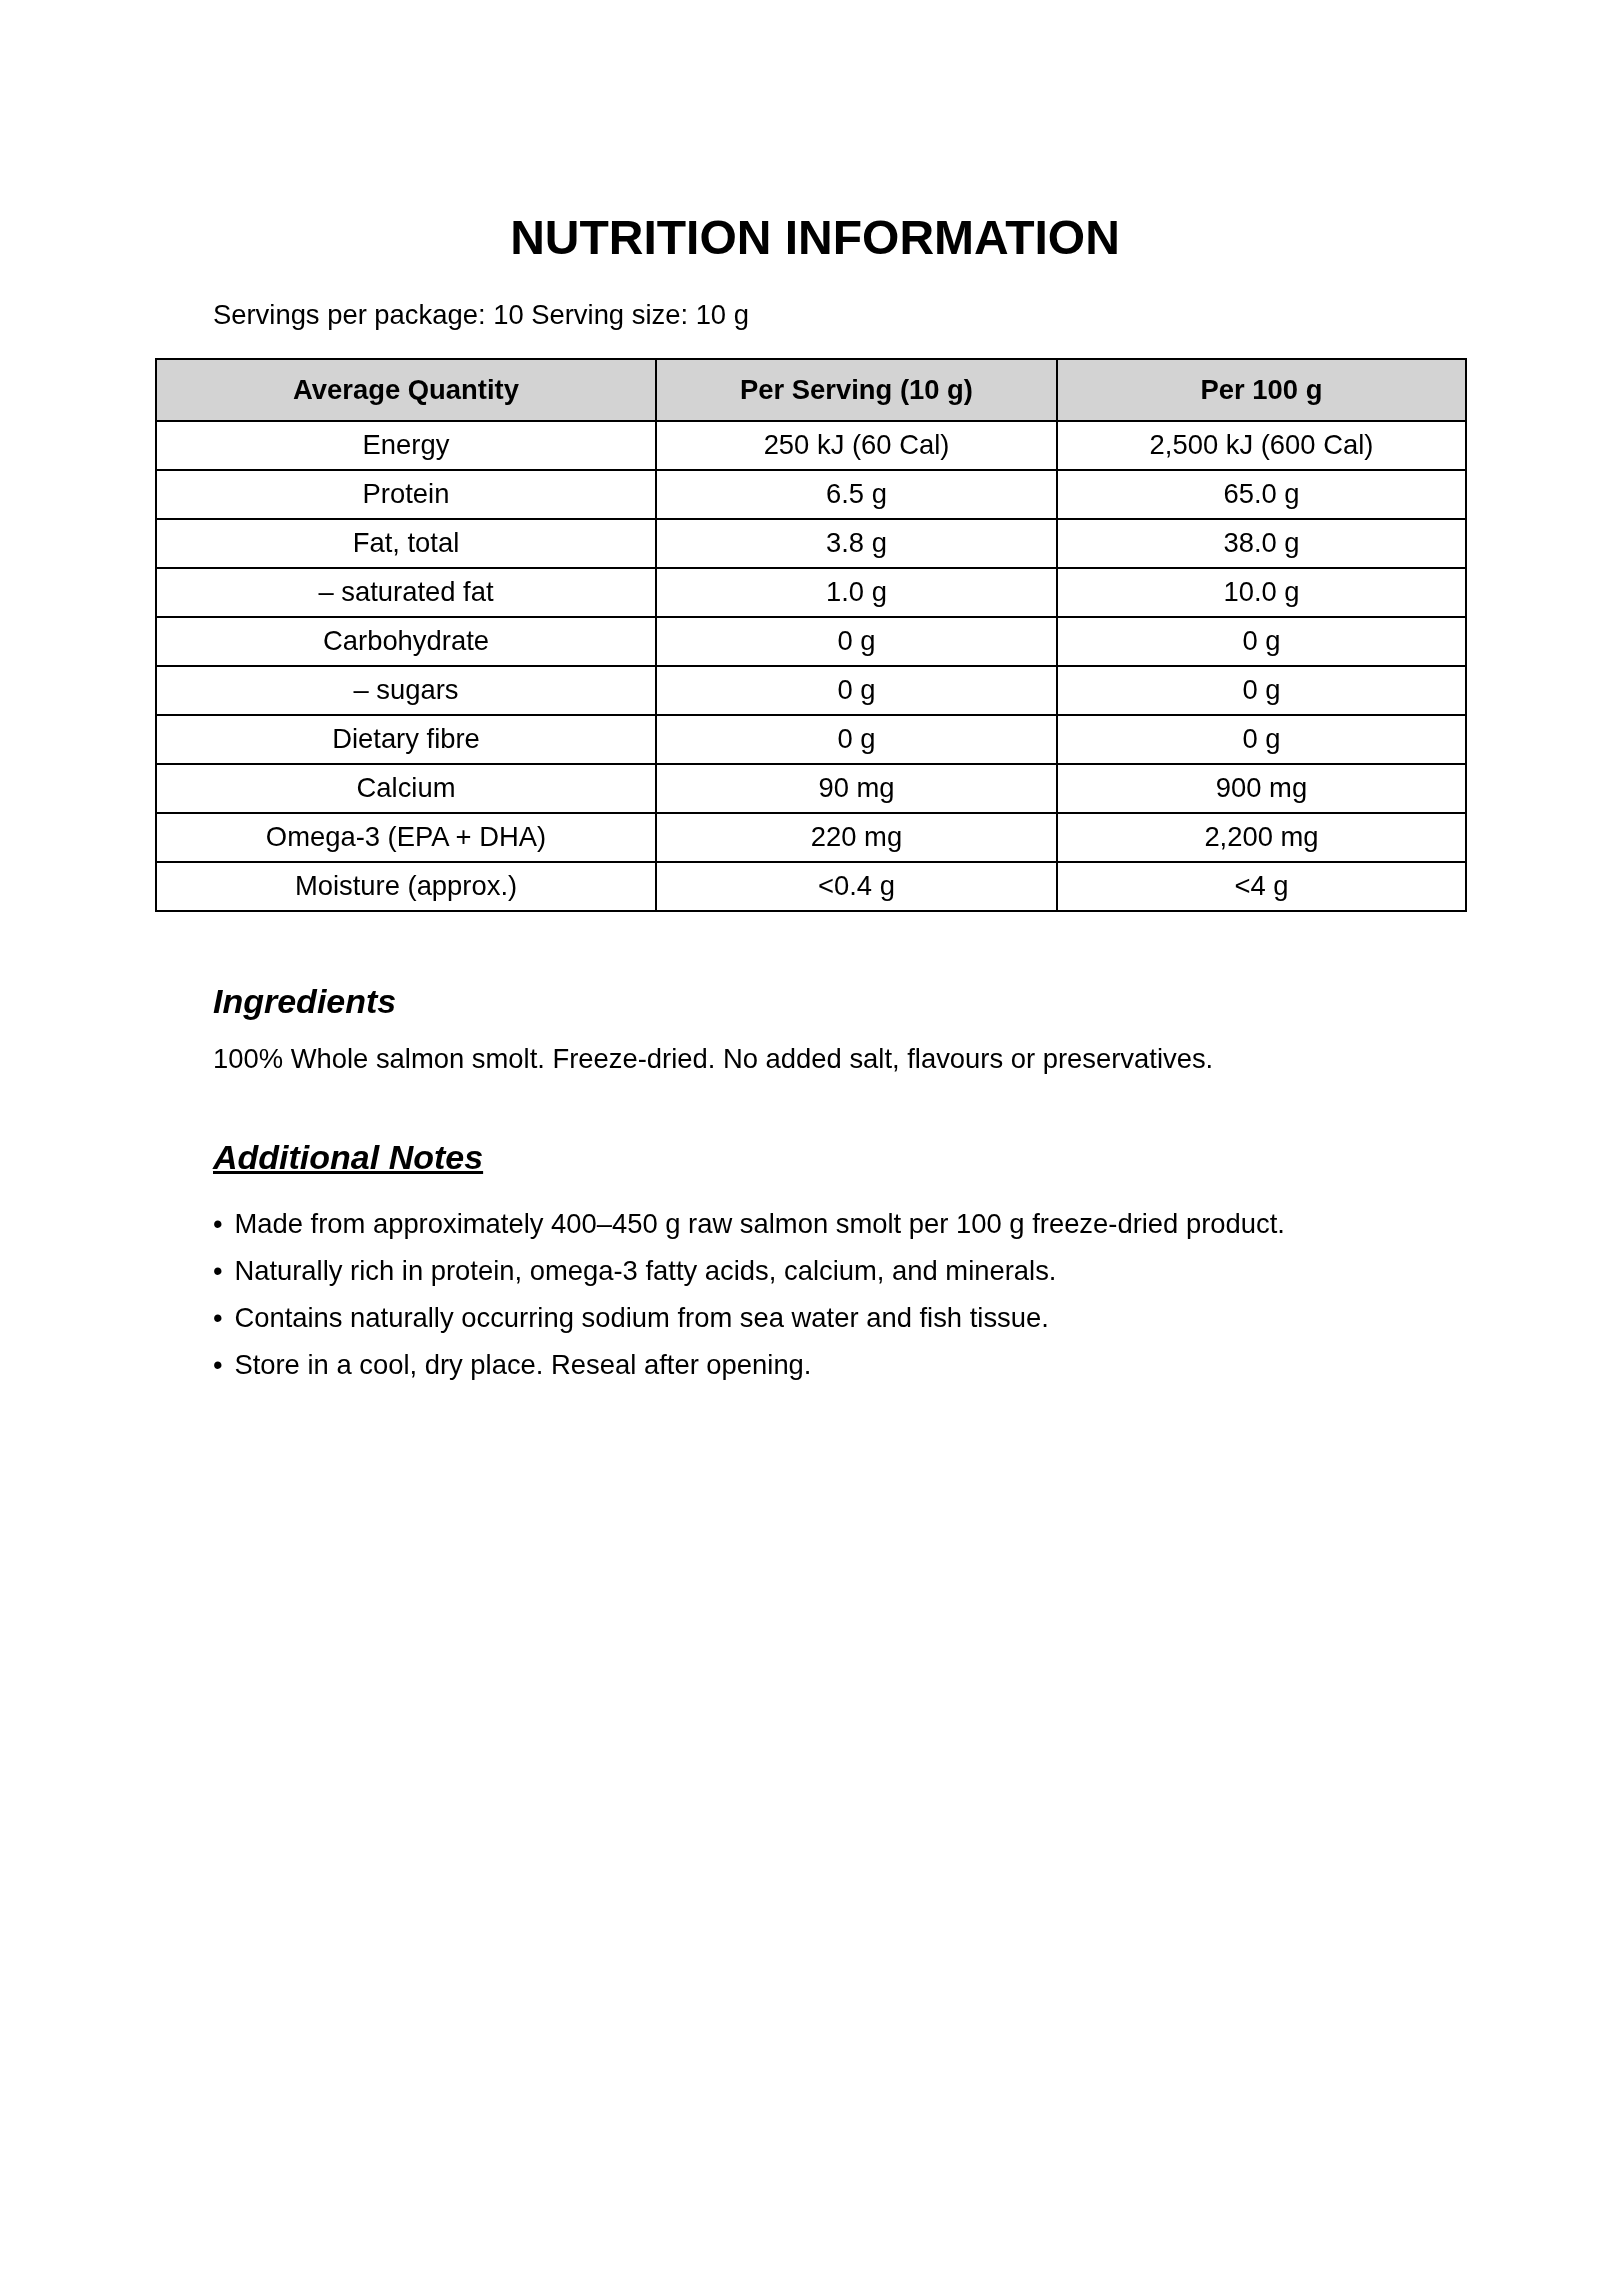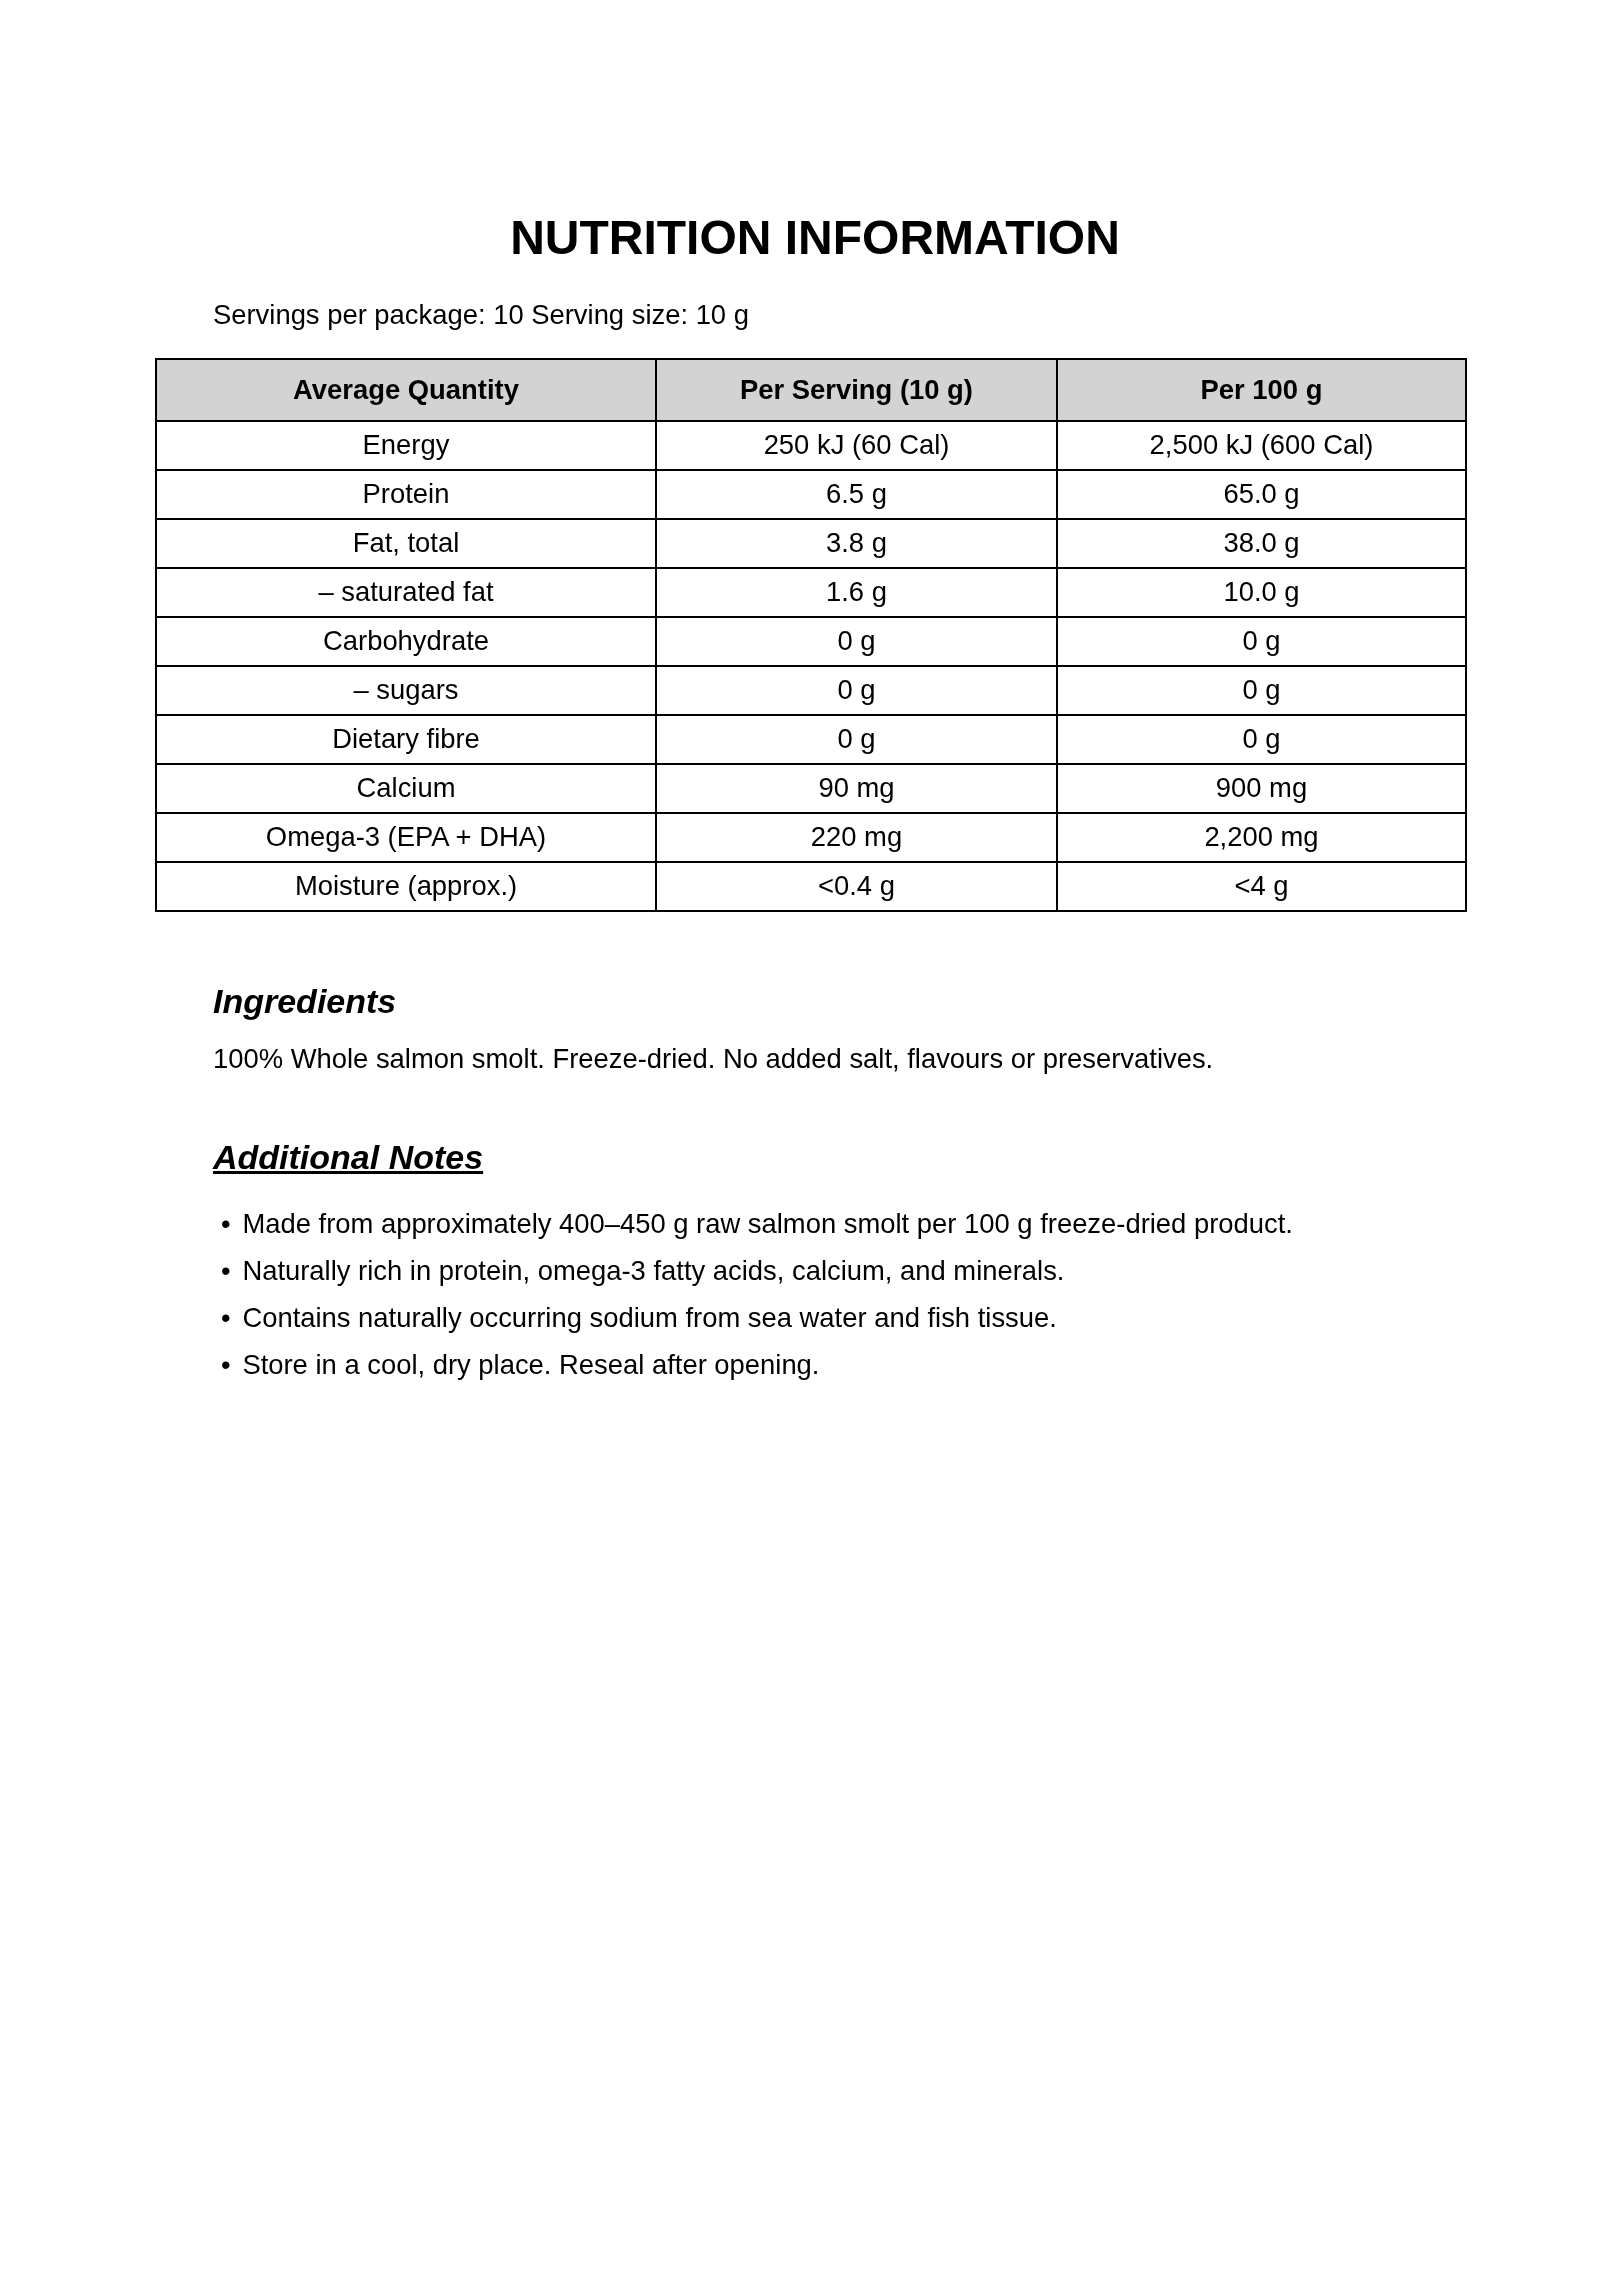--- a/index.html
+++ b/index.html
@@ -73,21 +73,20 @@
     font-size: 27.4px;
     line-height: 1.4;
   }
   .notes-list {
     margin: 23.5px 0 0 213px;
     font-size: 27.4px;
   }
   .note-line {
     line-height: 47px;
     white-space: nowrap;
-    margin-left: 8px;
   }
   .bullet {
     display: inline-block;
     margin-right: 11.8px;
   }
 </style>
 </head>
 <body>
 
 <div class="page">
@@ -120,21 +119,21 @@
         <td>6.5 g</td>
         <td>65.0 g</td>
       </tr>
       <tr>
         <td>Fat, total</td>
         <td>3.8 g</td>
         <td>38.0 g</td>
       </tr>
       <tr>
         <td>– saturated fat</td>
-        <td>1.6 g</td>
+        <td>1.0 g</td>
         <td>10.0 g</td>
       </tr>
       <tr>
         <td>Carbohydrate</td>
         <td>0 g</td>
         <td>0 g</td>
       </tr>
       <tr>
         <td>– sugars</td>
         <td>0 g</td>

